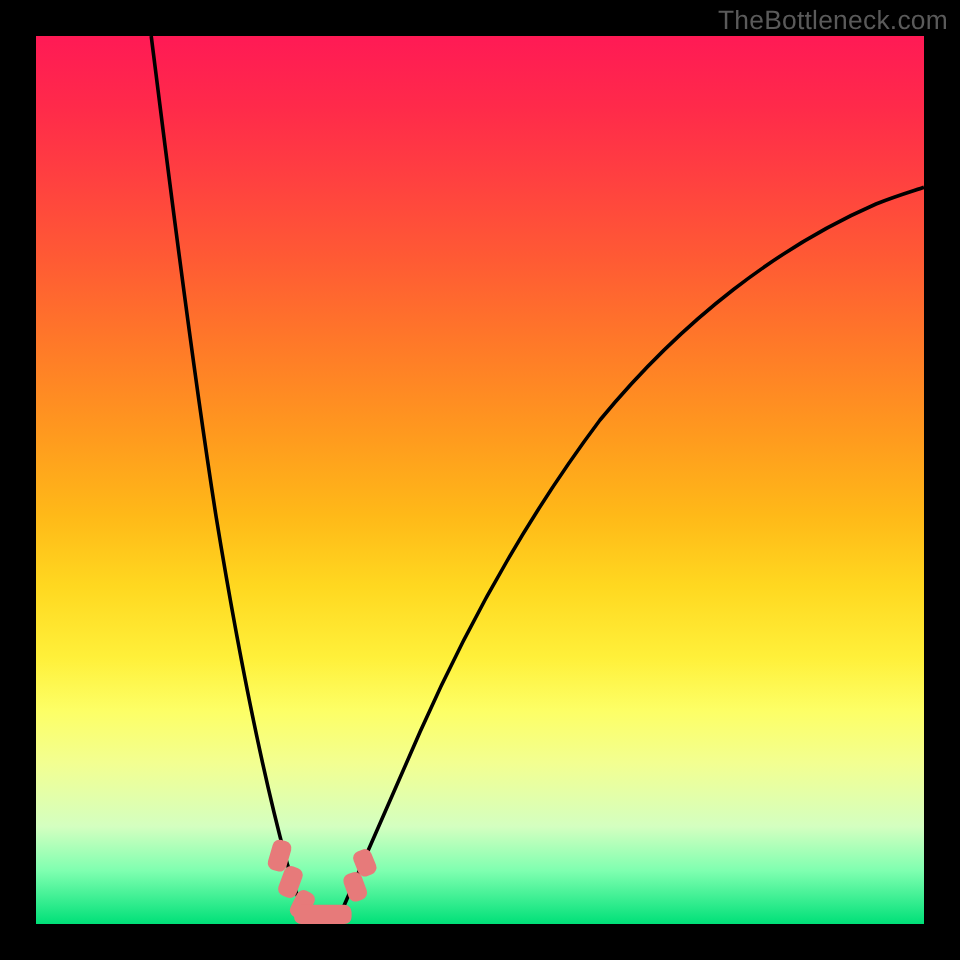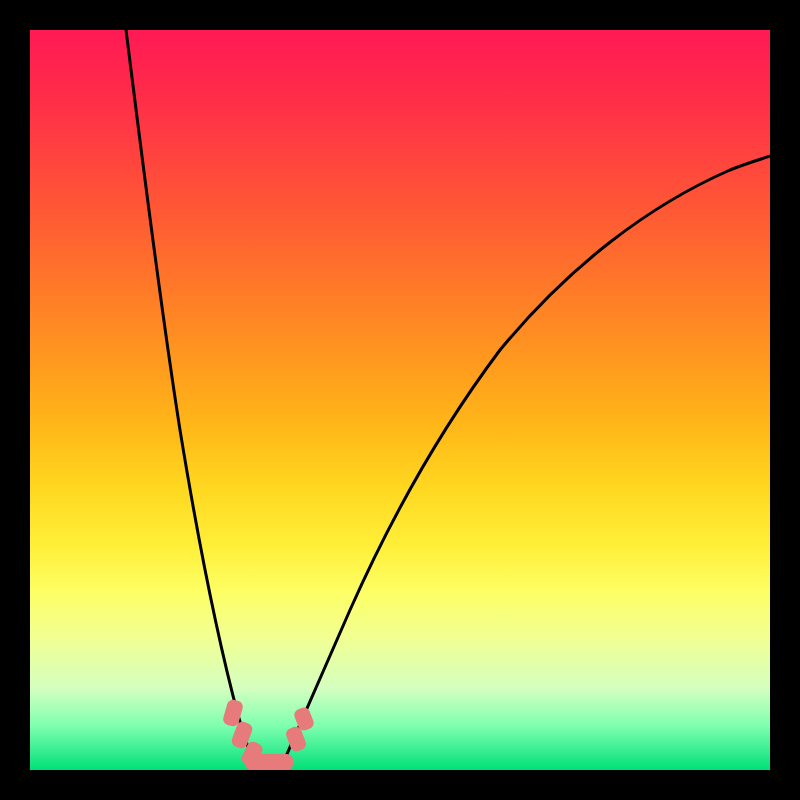--- a/index.html
+++ b/index.html
@@ -42,20 +42,21 @@
     font-family: Arial, Helvetica, sans-serif;
     font-size: 22px;
     color: #5a5a5a;
     letter-spacing: 0.2px;
   }
 </style>
 </head>
 <body>
 
 <div class="frame">
+  <div class="watermark">TheBottleneck.com</div>
 
   <div class="plot">
 
     <svg class="curves" viewBox="0 0 740 740" preserveAspectRatio="none">
       <path d="M 96 0
                C 110 110, 128 260, 150 400
                C 168 510, 188 610, 208 685
                C 218 720, 225 738, 230 740" fill="none" stroke="#000" stroke-width="3"></path>
       <path d="M 250 740
                C 262 712, 285 660, 320 580

